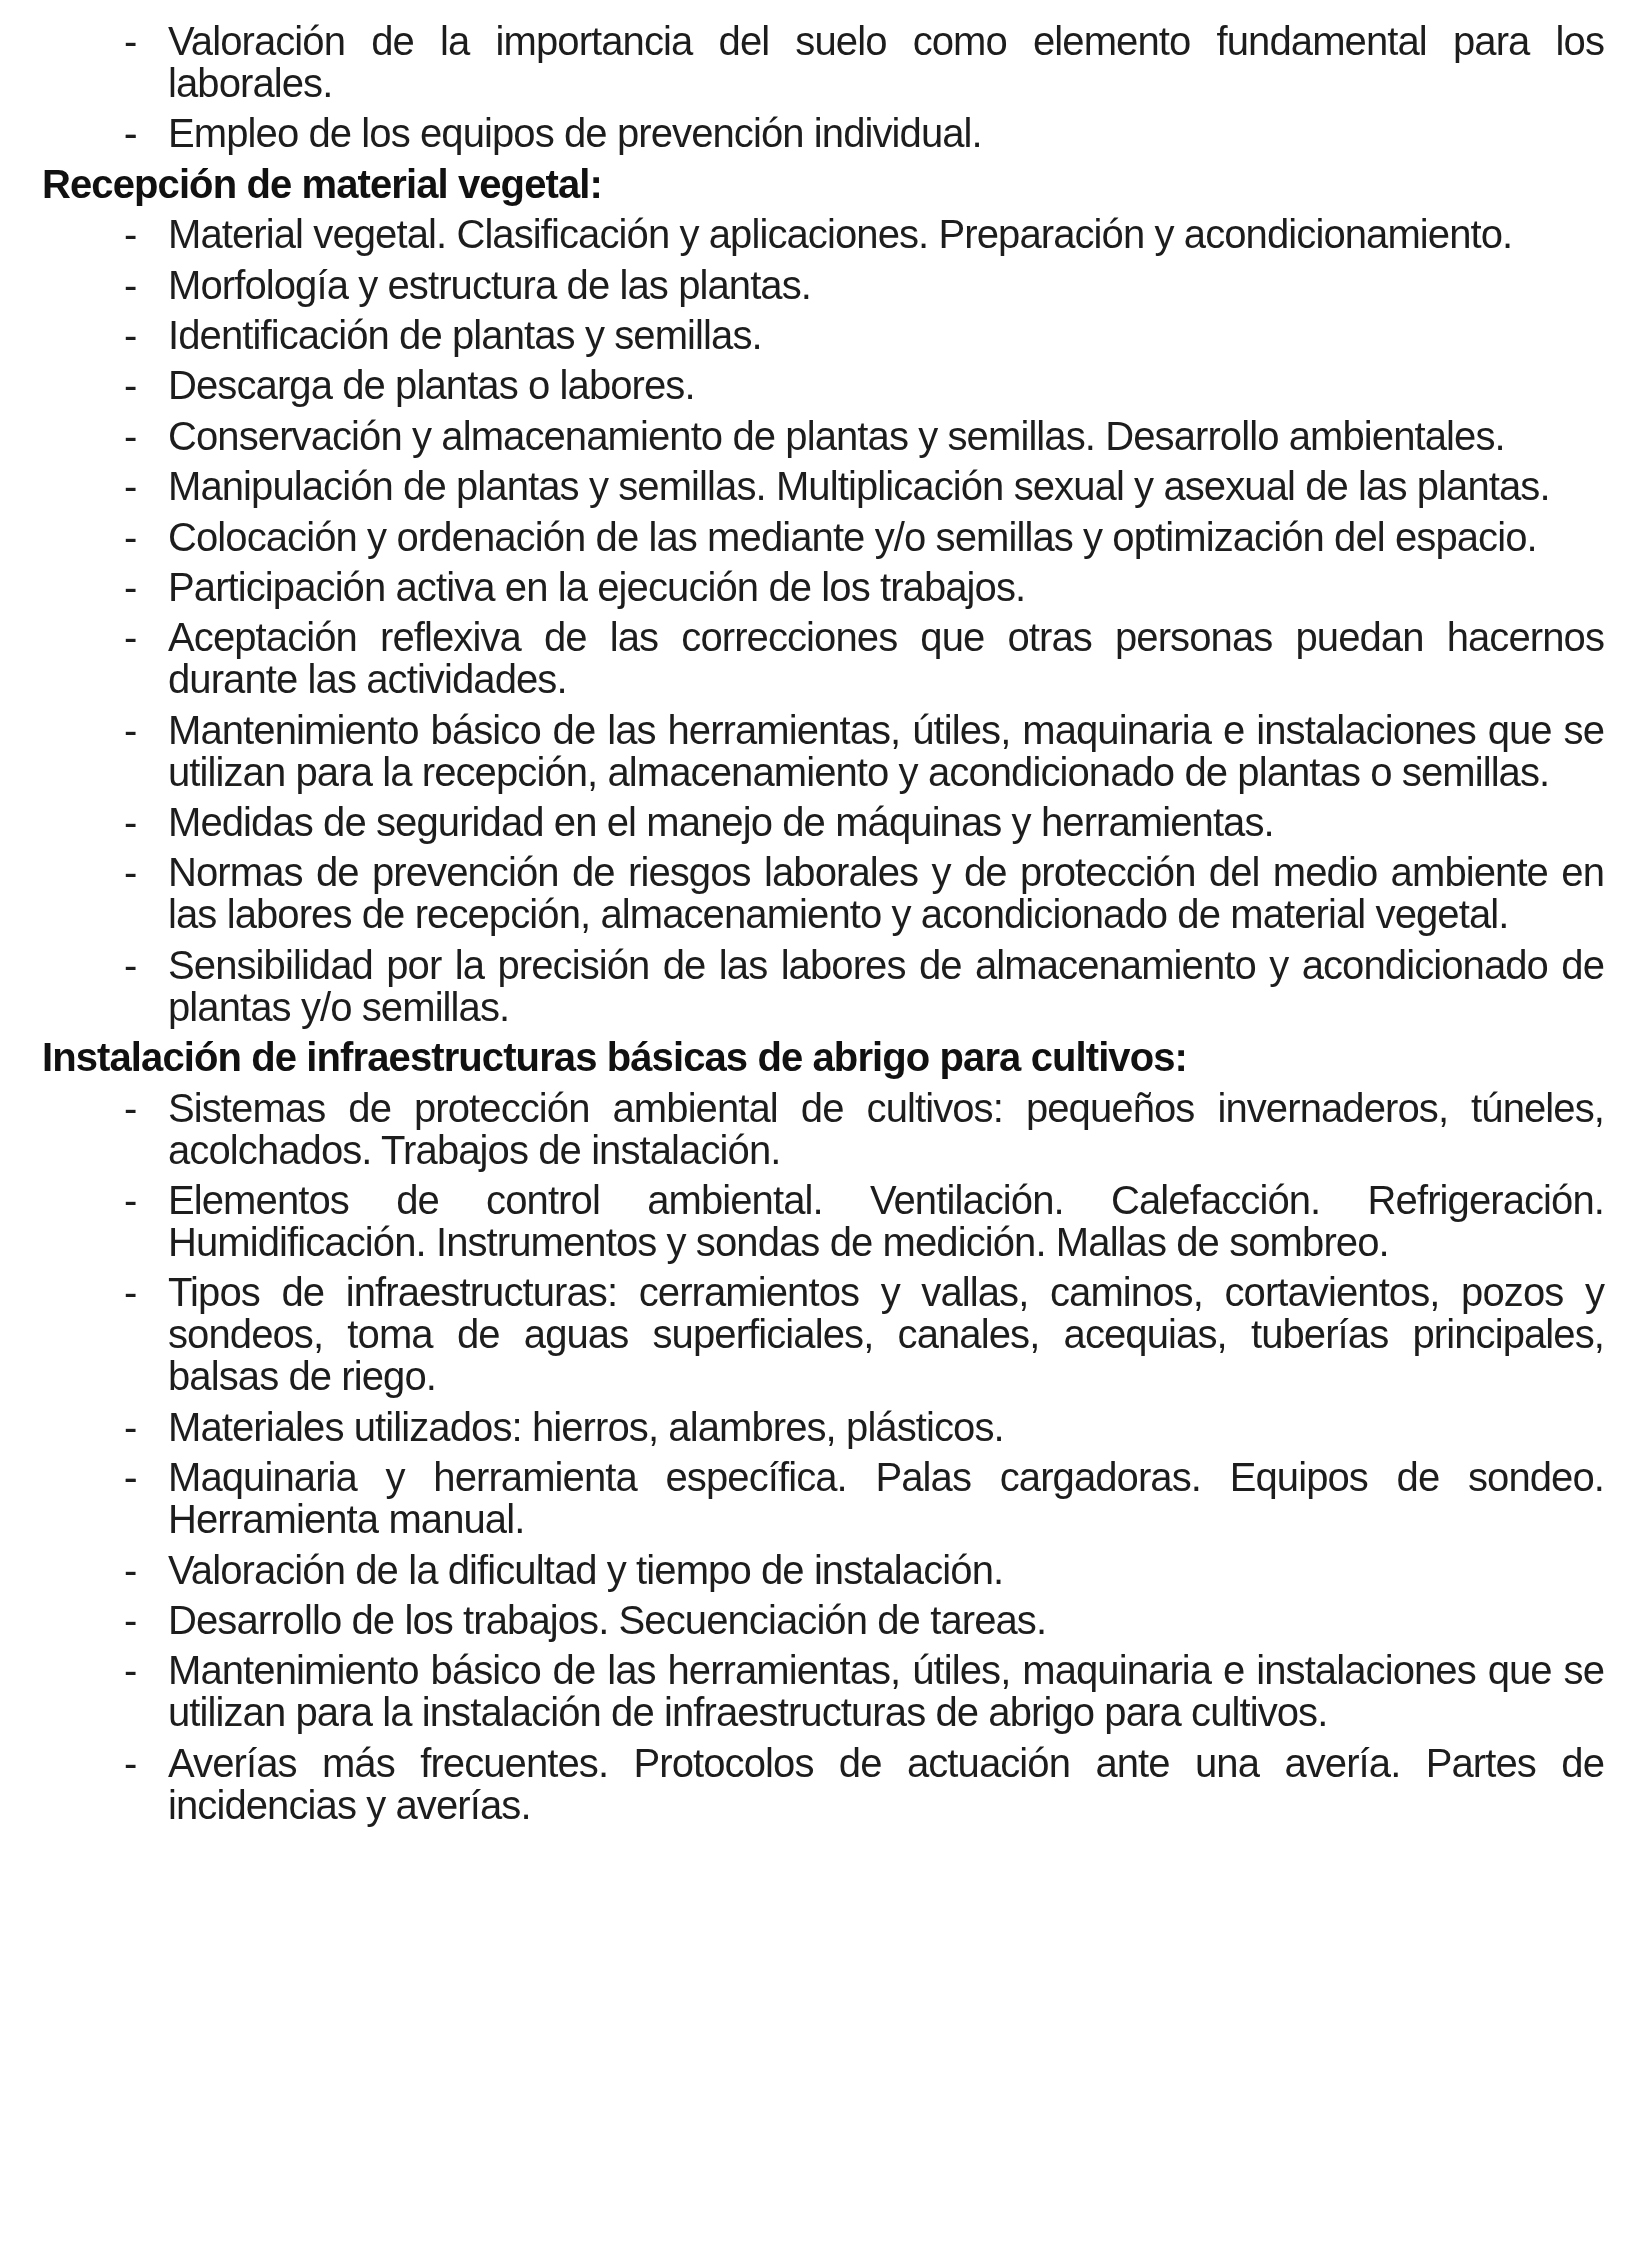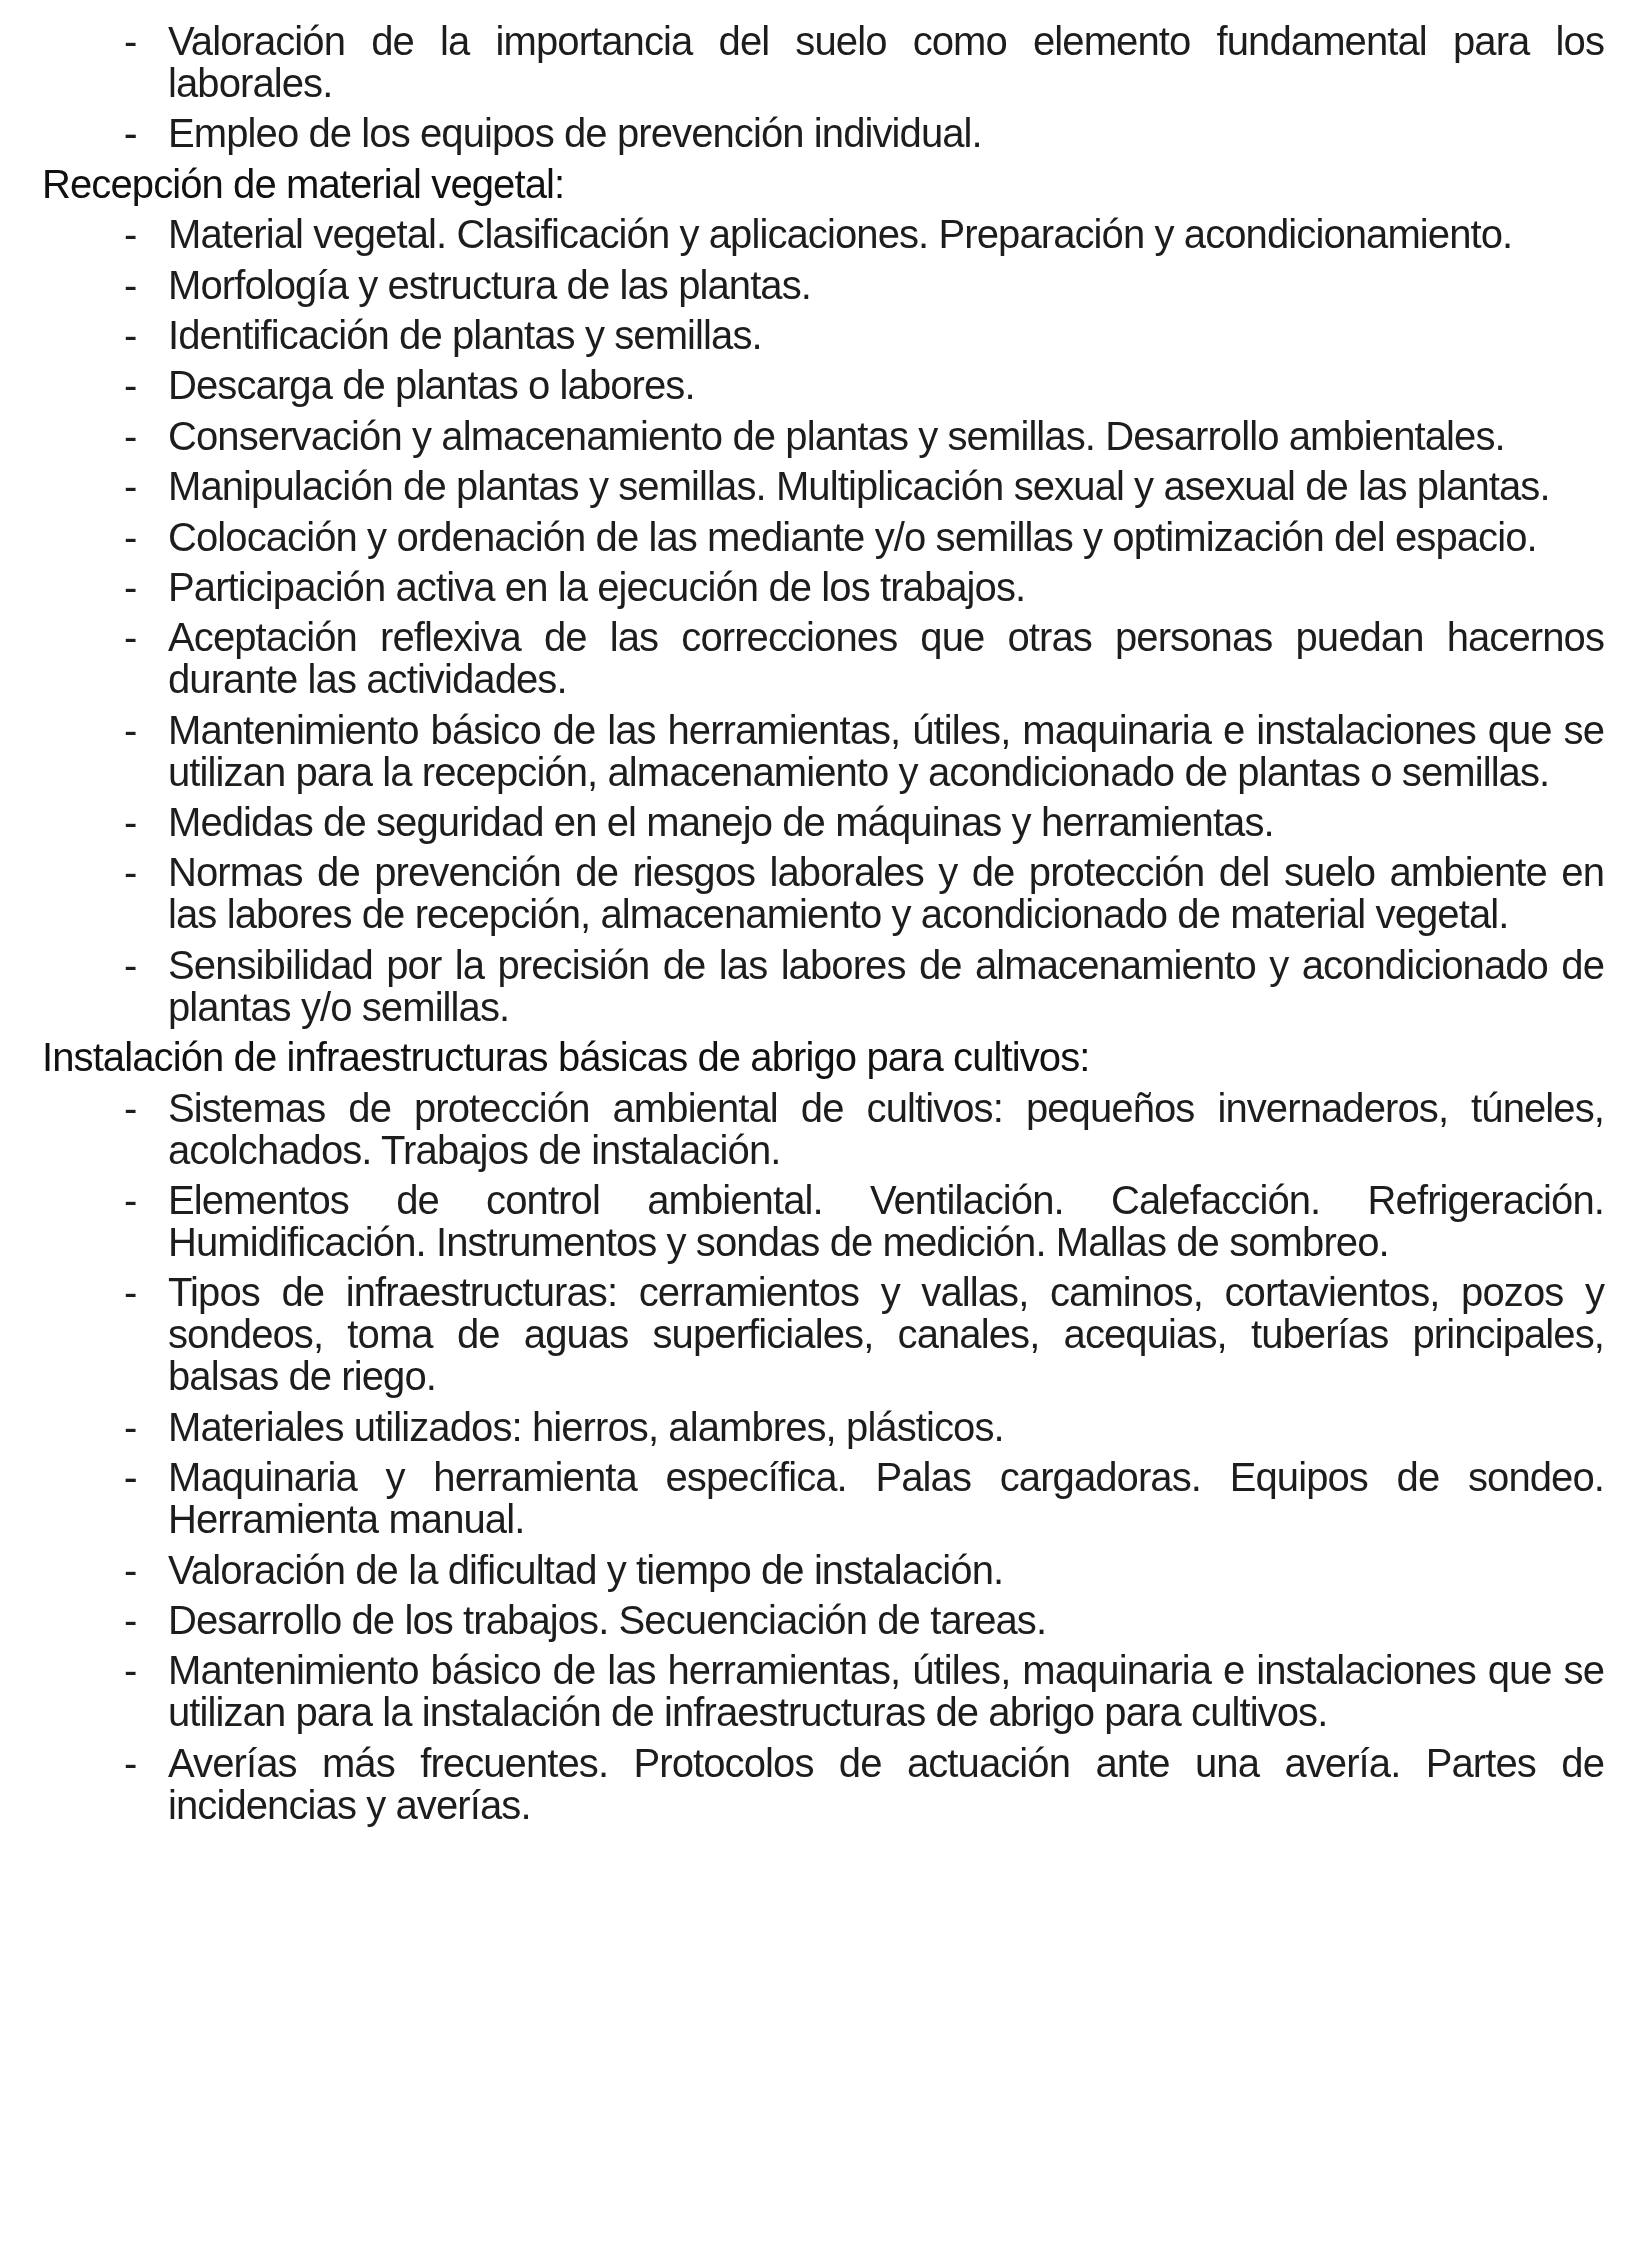--- a/index.html
+++ b/index.html
@@ -15,21 +15,21 @@
     background: #ffffff;
     padding: 20px 43px 30px 42px;
     font-family: "Liberation Sans", sans-serif;
     font-size: 40px;
     line-height: 42px;
     letter-spacing: -0.9px;
     color: #1d1d1d;
     overflow: hidden;
   }
   .heading {
-    font-weight: normal;
+    font-weight: bold;
     color: #111111;
     margin: 0 0 8.4px 0;
     text-align: left;
   }
   .item {
     position: relative;
     padding-left: 126px;
     margin: 0 0 8.4px 0;
     text-align: justify;
   }
@@ -97,21 +97,21 @@
   <div class="item">
     <span class="dash">-</span>
     <span>Mantenimiento básico de las herramientas, útiles, maquinaria e instalaciones que se utilizan para la recepción, almacenamiento y acondicionado de plantas o semillas.</span>
   </div>
   <div class="item">
     <span class="dash">-</span>
     <span>Medidas de seguridad en el manejo de máquinas y herramientas.</span>
   </div>
   <div class="item">
     <span class="dash">-</span>
-    <span>Normas de prevención de riesgos laborales y de protección del suelo ambiente en las labores de recepción, almacenamiento y acondicionado de material vegetal.</span>
+    <span>Normas de prevención de riesgos laborales y de protección del medio ambiente en las labores de recepción, almacenamiento y acondicionado de material vegetal.</span>
   </div>
   <div class="item">
     <span class="dash">-</span>
     <span>Sensibilidad por la precisión de las labores de almacenamiento y acondicionado de plantas y/o semillas.</span>
   </div>
 
   <div class="heading">Instalación de infraestructuras básicas de abrigo para cultivos:</div>
 
   <div class="item">
     <span class="dash">-</span>

